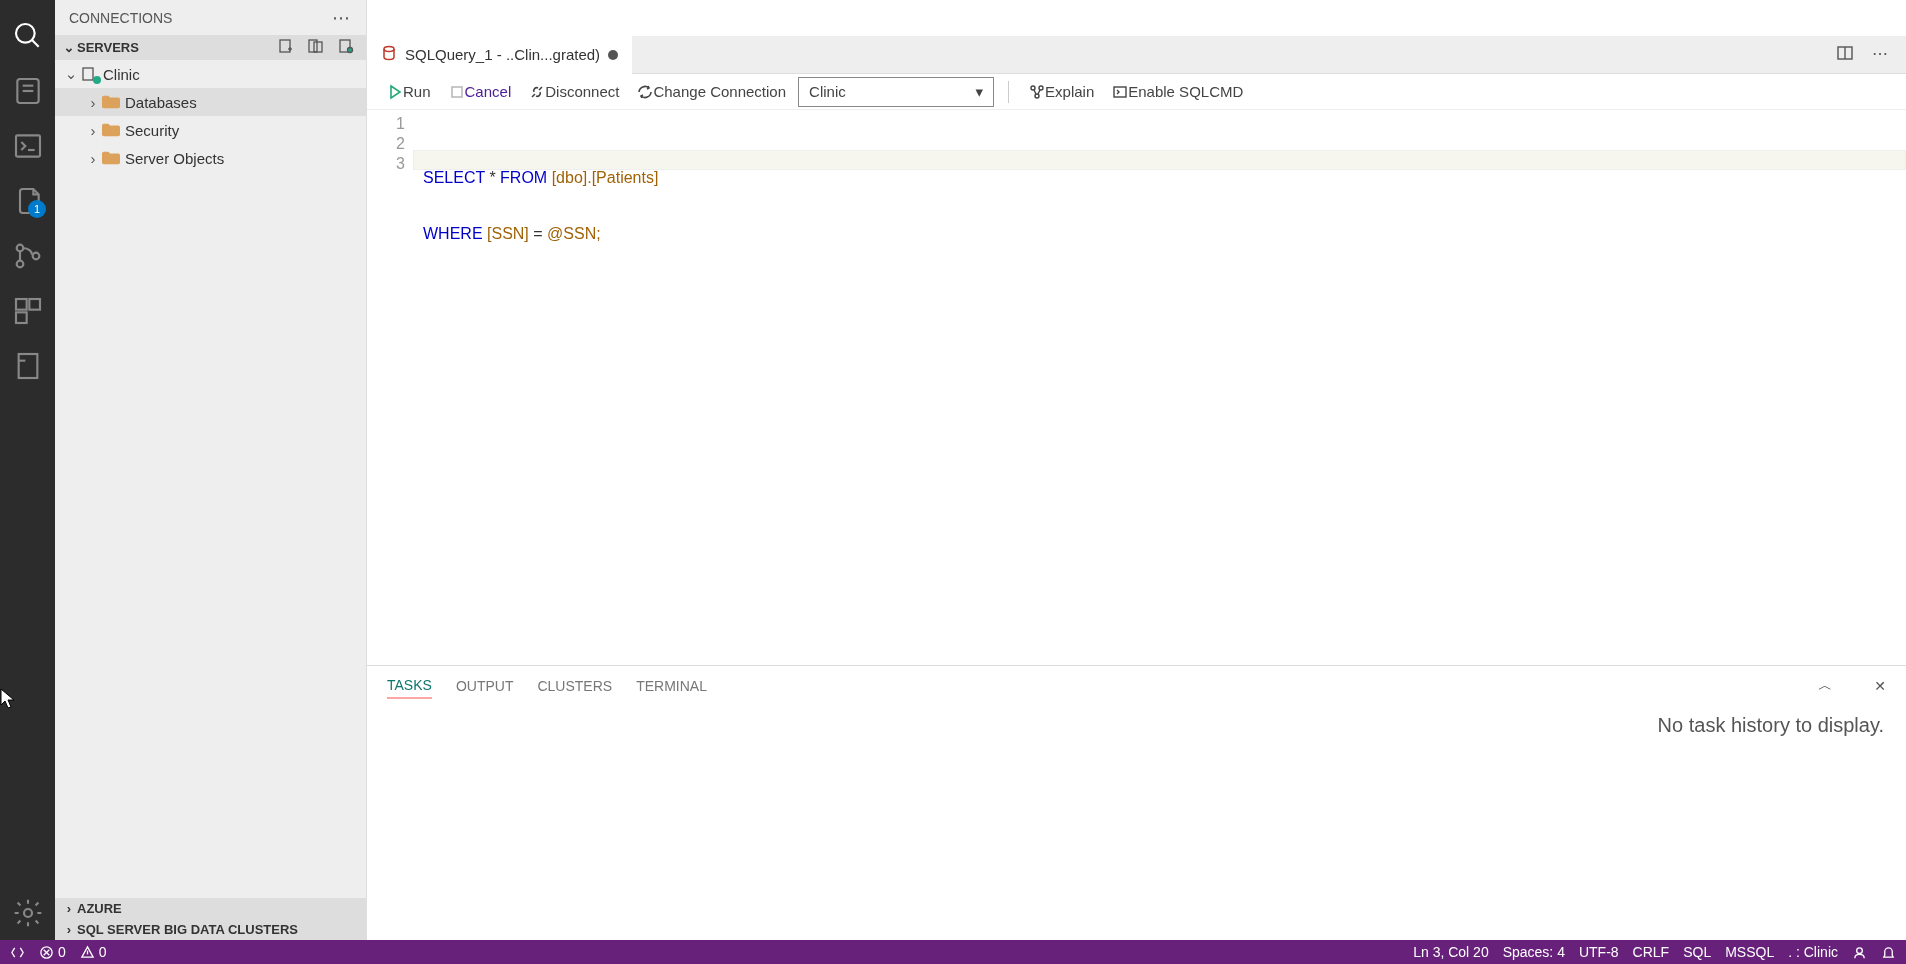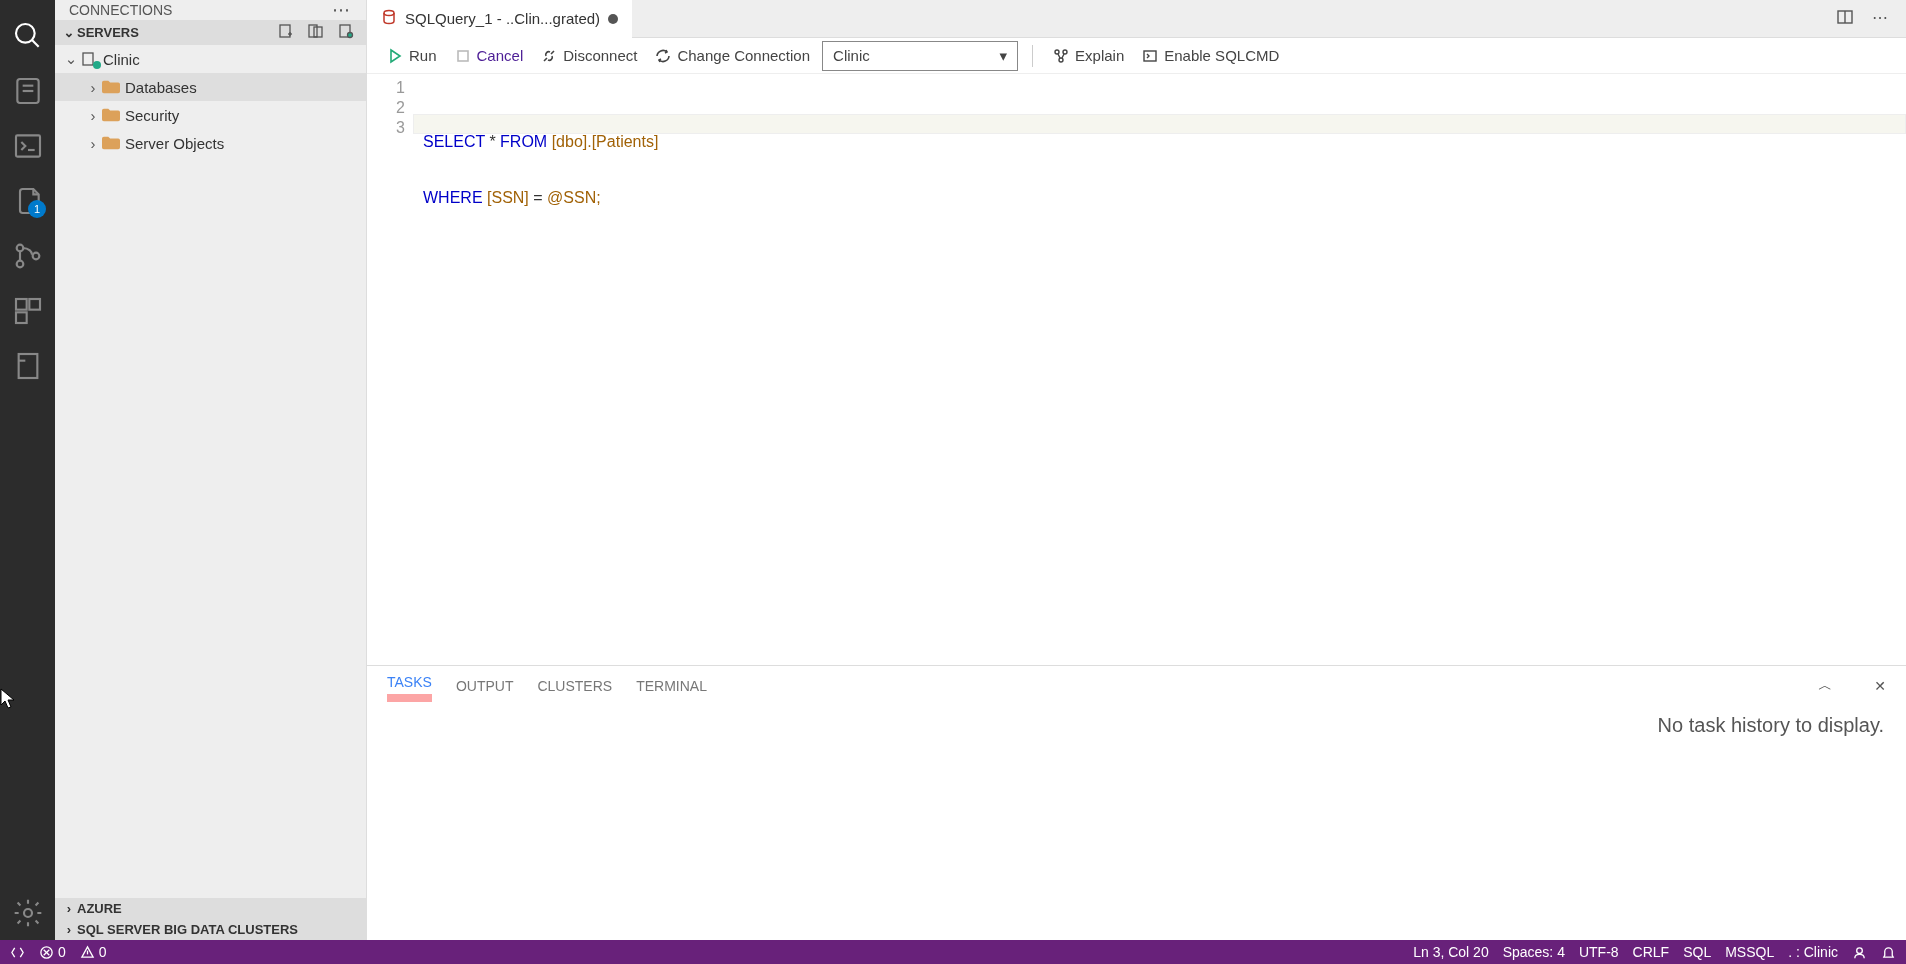--- a/index.html
+++ b/index.html
@@ -6,46 +6,46 @@
 body { width: 1906px; height: 964px; overflow: hidden; display: flex; flex-direction: column; background: #fff; }
 .main-area { display: flex; flex: 1; min-height: 0; }
 .activity-bar { width: 55px; background: #2c2c2c; display: flex; flex-direction: column; align-items: center; padding-top: 8px; }
 .activity-bar .act-item { width: 55px; height: 55px; display: flex; align-items: center; justify-content: center; color: #888; cursor: pointer; position: relative; }
 .activity-bar .act-item.active { color: #fff; }
 .activity-bar .act-item svg { width: 32px; height: 32px; }
 .activity-bar .badge { position: absolute; bottom: 10px; right: 9px; background: #007acc; color: #fff; border-radius: 50%; width: 18px; height: 18px; font-size: 11px; display: flex; align-items: center; justify-content: center; }
 .activity-bar .spacer { flex: 1; }
 
 .side-panel { width: 312px; background: #eee; display: flex; flex-direction: column; border-right: 1px solid #ddd; }
-.side-header { display: flex; align-items: center; justify-content: space-between; padding: 0 14px; height: 20px; color: #555; font-size: 14px; }
+.side-header { display: flex; align-items: center; justify-content: space-between; padding: 0 14px; height: 35px; color: #555; font-size: 14px; }
 .side-header .dots { color: #555; font-size: 18px; letter-spacing: 2px; cursor: pointer; }
 .section-hdr { display: flex; align-items: center; background: #ddd; padding: 3px 6px; font-size: 13px; font-weight: 700; color: #333; cursor: pointer; }
 .section-hdr .chev { width: 16px; display:inline-flex; justify-content:center; }
 .section-hdr .title { flex: 1; }
 .section-hdr .hdr-icons { display: flex; gap: 14px; padding-right: 6px; }
 .section-hdr .hdr-icons span { cursor: pointer; color: #555; }
 .tree { flex: 1; overflow: auto; }
 .tree-row { display: flex; align-items: center; height: 28px; font-size: 15px; color: #333; cursor: pointer; }
 .tree-row.selected { background: #dedede; }
 .tree-row .arrow { width: 16px; text-align: center; color: #555; }
 .tree-row .ticon { width: 20px; display:inline-flex; align-items:center; justify-content:center; margin-right: 4px; }
 .folder-icon svg { width: 18px; height: 14px; }
 .server-icon { position: relative; }
 
-.editor-group { flex: 1; display: flex; flex-direction: column; background: #fff; min-width: 0; }
+.editor-group { flex: 1; display: flex; flex-direction: column; background: #fff; min-width: 0; margin-top: 36px; }
 .tab-bar { display: flex; align-items: center; background: #eee; height: 38px; border-bottom: 1px solid #ddd; }
 .tab { display: flex; align-items: center; background: #fff; height: 38px; padding: 0 14px; gap: 8px; font-size: 15px; color: #333; cursor: pointer; }
 .tab .dirty-dot { width: 10px; height: 10px; border-radius: 50%; background: #555; }
 .tab .filetype-icon { color: #c0392b; }
 .tab-spacer { flex: 1; }
 .tab-actions { display: flex; gap: 18px; padding: 0 18px; color: #555; }
 .tab-actions span { cursor: pointer; }
 
 .toolbar { display: flex; align-items: center; height: 36px; padding: 0 14px; gap: 6px; border-bottom: 1px solid #eee; font-size: 15px; color: #444; background: #fff; }
-.tbtn { display: flex; align-items: center; gap: 6px; padding: 2px 6px; cursor: pointer; }
+.tbtn { display: flex; align-items: center; padding: 2px 6px; cursor: pointer; }
 .tbtn.disabled { color: #4c1d95; }
 .tbtn svg { width: 16px; height: 16px; }
 .conn-select { border: 1px solid #888; height: 30px; width: 196px; padding: 0 10px; display: flex; align-items: center; justify-content: space-between; cursor: pointer; background: #fff; }
 .tsep { width: 1px; height: 22px; background: #ccc; margin: 0 8px; }
 
 .editor { flex: 1; display: flex; font-family: Consolas, "Courier New", monospace; font-size: 16px; overflow: hidden; position: relative; }
 .gutter { width: 56px; text-align: right; color: #999; padding: 4px 18px 0 0; user-select: none; }
 .gutter div { height: 20px; line-height: 20px; }
 .code { flex: 1; padding-top: 4px; white-space: pre; color: #333; position: relative; }
 .code .line { height: 20px; line-height: 20px; }
@@ -53,21 +53,21 @@
 .kw { color: #0000c8; }
 .ty { color: #0000c8; }
 .nm { color: #008800; }
 .st { color: #c00000; }
 .id { color: #a16207; }
 .star { color: #333; }
 
 .panel { border-top: 1px solid #ddd; display: flex; flex-direction: column; height: 275px; }
 .panel-tabs { display: flex; align-items: center; height: 40px; padding: 0 20px; gap: 24px; font-size: 14px; color: #777; }
 .panel-tabs .ptab { cursor: pointer; padding: 4px 0; }
-.panel-tabs .ptab.active { color: #3b82f6; border-bottom: 8px solid #fca5a5; }
+.panel-tabs .ptab.active { color: #0f766e; border-bottom: 2px solid #fca5a5; }
 .panel-tabs .pspacer { flex: 1; }
 .panel-tabs .pact { cursor: pointer; color: #555; }
 .panel-body { flex: 1; padding: 8px 22px; color: #555; font-size: 20px; text-align: right; }
 
 .status-bar { height: 24px; background: #68217a; color: #fff; display: flex; align-items: center; font-size: 14px; padding: 0 10px; gap: 14px; }
 .status-bar .sitem { display: flex; align-items: center; gap: 4px; cursor: pointer; }
 .status-bar .sspacer { flex: 1; }
 .status-bar svg { width: 15px; height: 15px; }
 
 .cursor-mark { position: absolute; z-index: 99; pointer-events: none; }

